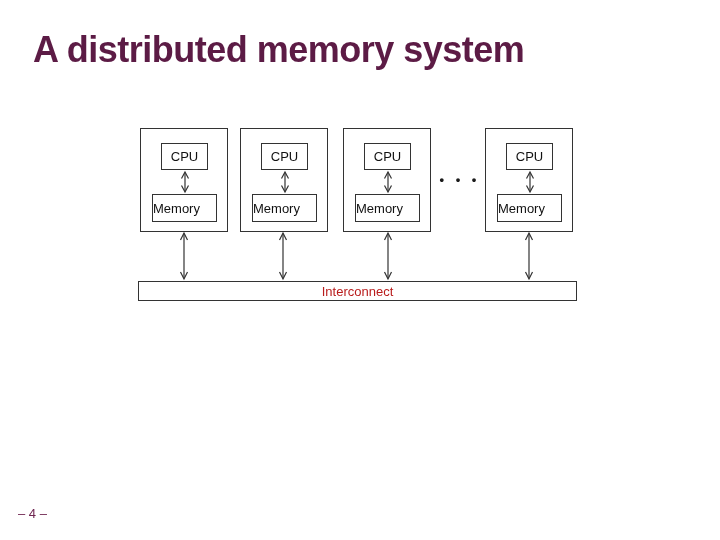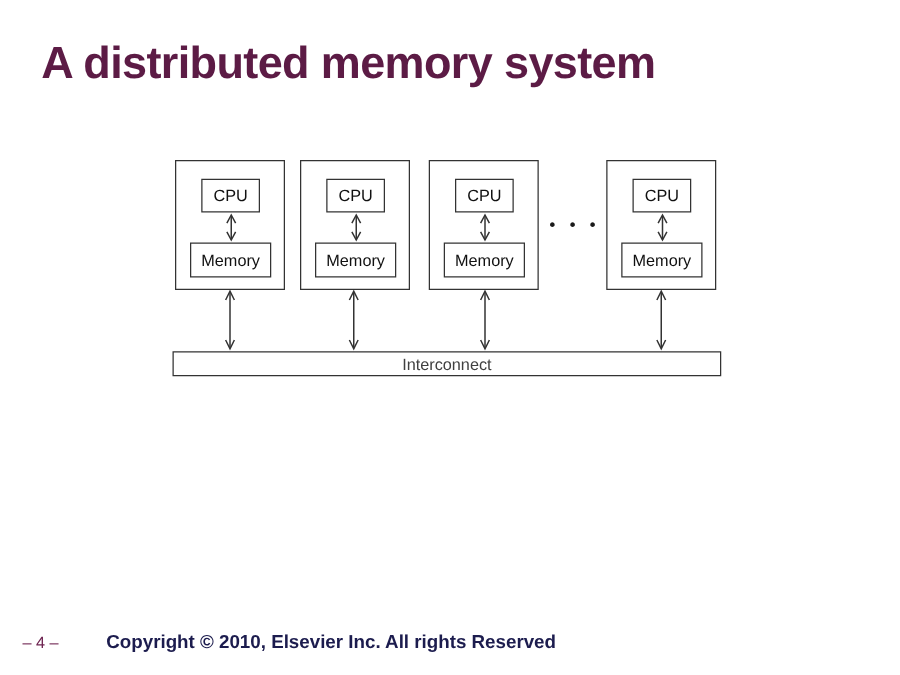--- a/index.html
+++ b/index.html
@@ -27,40 +27,40 @@
   .node-4 { left:485px; }
   .cpu-box {
     position:absolute; left:20px; top:14px; width:47px; height:27px;
     border:1.5px solid #333333; background:#ffffff;
     display:flex; align-items:center; justify-content:center;
     font-size:13px; color:#111111;
   }
   .memory-box {
     position:absolute; left:11px; top:65px; width:65px; height:28px;
     border:1.5px solid #333333; background:#ffffff;
-    display:flex; align-items:center; justify-content:center;
+    display:flex; align-items:center; 
     font-size:13px; color:#111111;
   }
   .varrow { position:absolute; }
   .varrow.inner { left:37px; top:41px; }
   .varrow svg { display:block; }
   .bus-arrow-1 { left:177px; top:231px; }
   .bus-arrow-2 { left:276px; top:231px; }
   .bus-arrow-3 { left:381px; top:231px; }
   .bus-arrow-4 { left:522px; top:231px; }
   .ellipsis {
     position:absolute; left:438px; top:170px; width:44px; height:18px;
     display:flex; align-items:center; justify-content:center;
     font-size:13px; font-weight:bold; letter-spacing:4px; color:#1a1a1a;
   }
   .interconnect {
     position:absolute; left:138px; top:281px; width:439px; height:20px;
     border:1.5px solid #333333; background:#ffffff;
     display:flex; align-items:center; justify-content:center;
-    font-size:13px; color:#404040;
+    font-size:13px; color:#b91c1c;
   }
   .page-number {
     position:absolute; left:18px; top:506px;
     font-size:13px; color:#6f2551; white-space:nowrap;
   }
   .copyright {
     position:absolute; left:85px; top:505px;
     font-size:15px; font-weight:bold; color:#1c1c4e; white-space:nowrap;
   }
   .course {
@@ -171,15 +171,14 @@
         <polyline points="3.5,41 7,48 10.5,41" fill="none" stroke="#333" stroke-width="1.2"></polyline>
       </svg>
     </div>
 
     <div class="interconnect">
       <span>Interconnect</span>
     </div>
   </div>
 
   <div class="page-number">– 4 –</div>
-  <div class="copyright">Copyright © 2010, Elsevier Inc. All rights Reserved</div>
 
 </div>
 
 </body></html>

